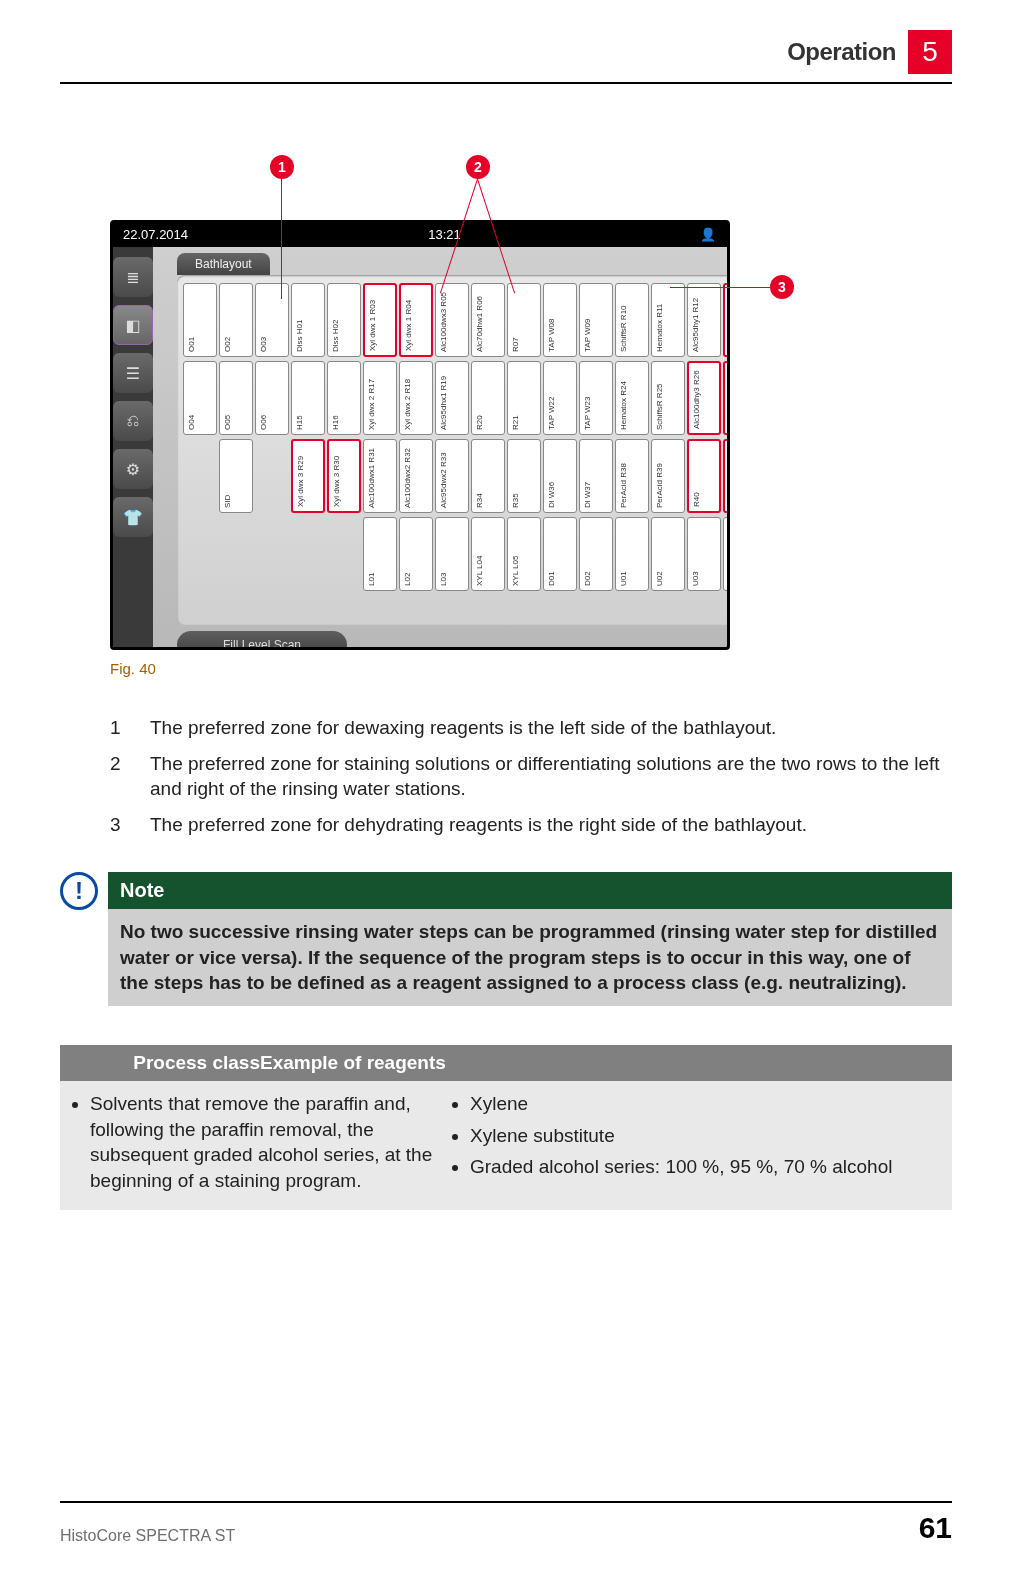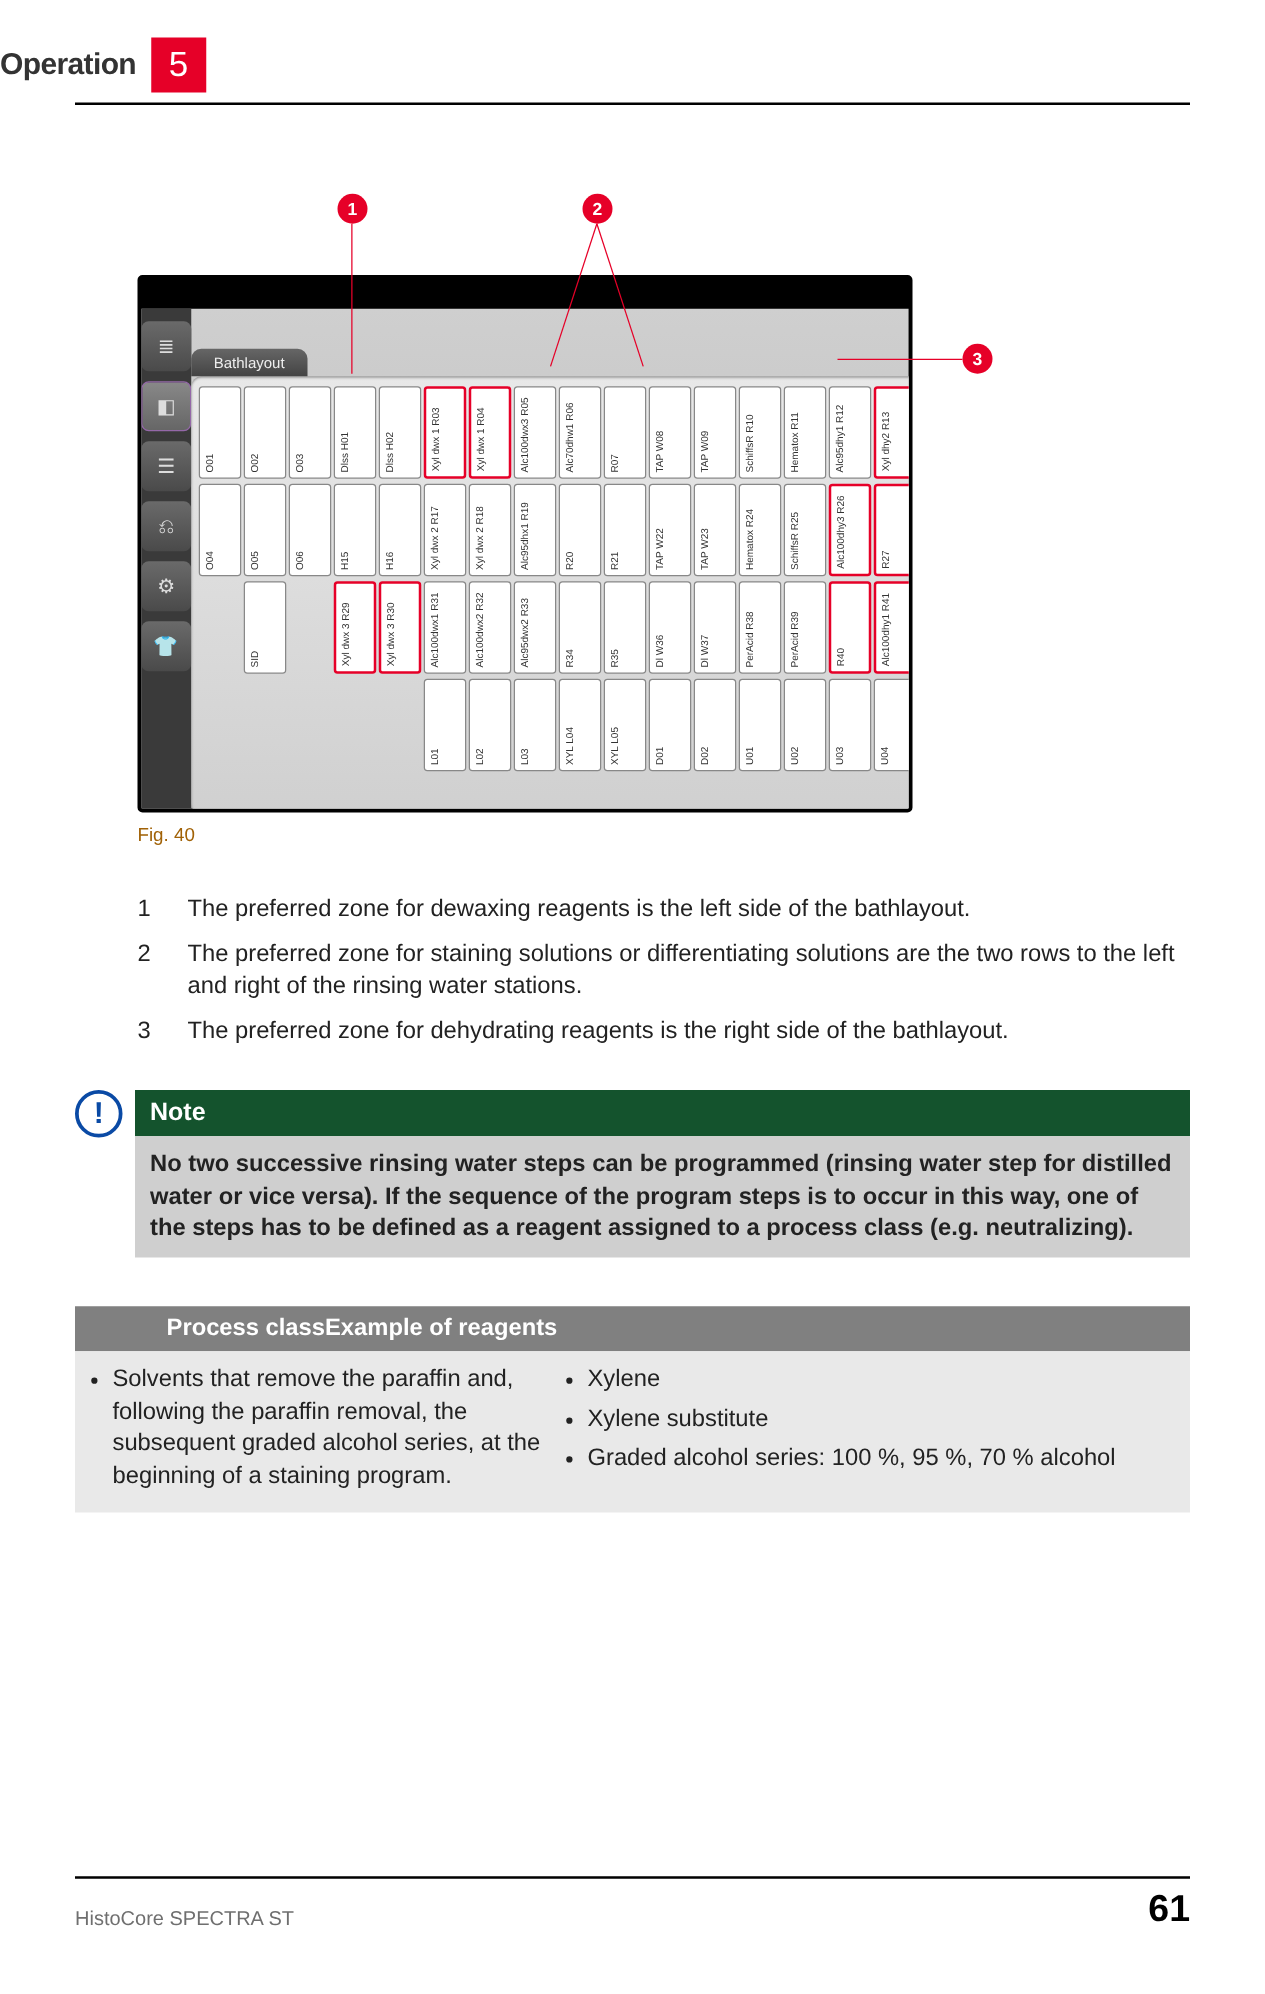--- a/index.html
+++ b/index.html
@@ -8,20 +8,21 @@
     width: 1012px;
     height: 1595px;
     background: #fff;
     position: relative;
     color: #222;
   }
   .header {
     position: absolute;
     top: 30px; left: 0; right: 0;
     display: flex;
+    justify-content: flex-end;
     align-items: center;
     padding-right: 60px;
   }
   .header-title {
     font-size: 24px;
     font-weight: 700;
     letter-spacing: -0.5px;
     color: #333;
     margin-right: 12px;
   }
@@ -91,23 +92,22 @@
   .side-btn {
     width: 40px; height: 40px;
     background: linear-gradient(#6a6a6a,#4a4a4a);
     border-radius: 6px;
     display:flex; align-items:center; justify-content:center;
     color:#ddd; font-size:16px;
   }
   .side-btn.active { background: linear-gradient(#888,#666); border:1px solid #9468a8;}
   .main-area {
     flex:1;
-    padding: 6px 8px 8px 0;
+    padding: 6px 8px 8px 24px;
     position: relative;
-    margin-top: 26px;
   }
   .bath-tab {
     background: linear-gradient(#666,#444);
     color:#eee;
     border-radius: 8px 8px 0 0;
     padding: 4px 18px;
     display:inline-block;
     font-size:12px;
   }
   .bath-panel {
@@ -249,20 +249,25 @@
 <div class="lead" style="top:179px; left:281px; height:120px;"></div>
 
 <div class="marker" style="top:155px; left:466px;">2</div>
 <div class="lead" style="top:179px; left:477px; height:120px; transform:rotate(18deg); transform-origin: top;"></div>
 <div class="lead" style="top:179px; left:477px; height:120px; transform:rotate(-18deg); transform-origin: top;"></div>
 
 <div class="marker" style="top:275px; left:770px;">3</div>
 <div class="lead" style="top:287px; left:670px; width:100px; height:1px; background:#e60028;"></div>
 
 <div class="screenshot">
+  <div class="scr-top">
+    <span>22.07.2014</span>
+    <span>13:21</span>
+    <span>👤</span>
+  </div>
   <div class="scr-body">
     <div class="sidebar">
       <div class="side-btn">≣</div>
       <div class="side-btn active">◧</div>
       <div class="side-btn">☰</div>
       <div class="side-btn">⎌</div>
       <div class="side-btn">⚙</div>
       <div class="side-btn">👕</div>
     </div>
     <div class="main-area">

